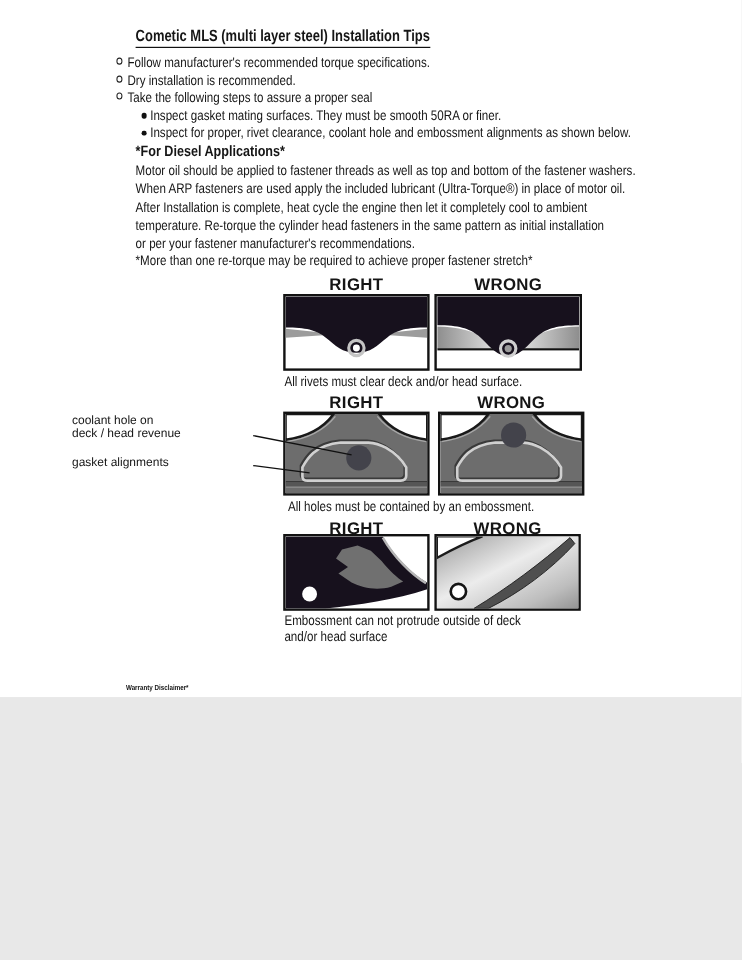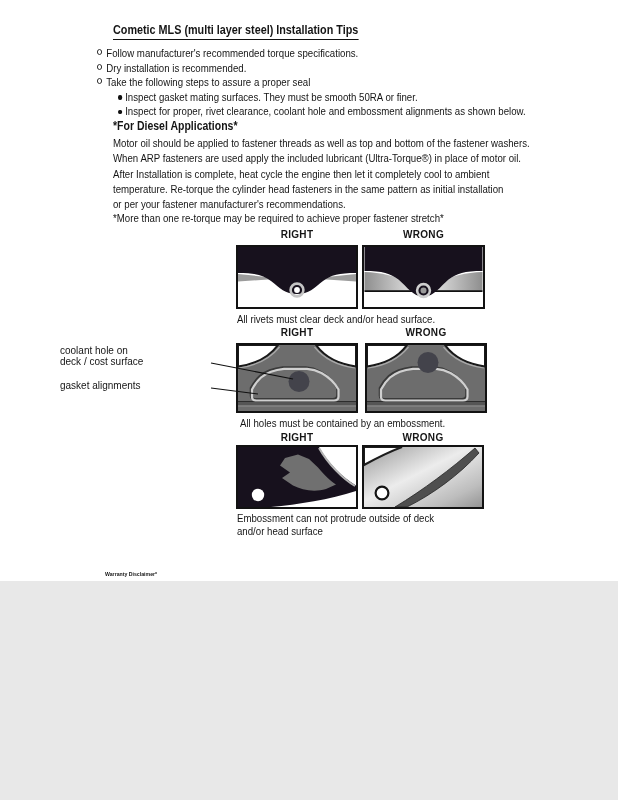--- a/index.html
+++ b/index.html
@@ -19,21 +19,21 @@
   }
   .bullets{left:97px;top:46px;font-size:11.5px;line-height:14.6px;width:620px;}
   .bl{white-space:nowrap;}
   .bl.sub{padding-left:25px;}
   .ob{display:inline-block;width:4px;height:4px;border:1px solid #222;border-radius:50%;
       margin-right:5px;vertical-align:2px;}
   .sb{display:inline-block;width:4.5px;height:4.5px;background:#111;border-radius:50%;
       margin-right:4px;vertical-align:1px;}
   .h2{left:113px;top:119px;font-size:12.5px;font-weight:bold;white-space:nowrap;}
   .para{left:113px;font-size:11.5px;line-height:15px;width:620px;}
-  .hdr{font-size:10px;font-weight:bold;text-align:center;letter-spacing:0.3px;}
+  .hdr{font-size:14px;font-weight:bold;text-align:center;letter-spacing:0.3px;}
   .cap{font-size:11.5px;line-height:12.6px;white-space:nowrap;}
   .dbox{box-sizing:border-box;border:2px solid #121212;background:#fff;}
   .dbox svg{display:block;}
   .lab{font-size:10px;line-height:11.2px;text-align:left;}
   .legal{left:105px;top:570px;width:620px;font-size:6.2px;line-height:7px;}
   .legal .lh{font-weight:bold;margin-bottom:4px;}
   .lpara{margin-bottom:7px;}
   .lpara:last-child{margin-bottom:0;}
   .pageno{left:387px;top:714px;font-size:13px;white-space:nowrap;}
 </style>
@@ -100,21 +100,21 @@
     </svg>
   </div>
 
   <div class="abs cap cx" style="left:237px;top:313px;">All rivets must clear deck and/or head surface.</div>
 
   <div class="abs hdr" style="left:236px;top:327px;width:122px;">RIGHT</div>
   <div class="abs hdr" style="left:365px;top:327px;width:122px;">WRONG</div>
 
   <div class="abs lab" style="left:60px;top:345px;width:152px;">
     <div>coolant hole on</div>
-    <div>deck / cost surface</div>
+    <div>deck / head revenue</div>
   </div>
   <div class="abs lab" style="left:60px;top:380px;width:152px;">
     <div>gasket alignments</div>
   </div>
 
   <div class="abs dbox" style="left:236px;top:343px;width:122px;height:70px;">
     <svg width="118" height="66" viewBox="0 0 118 66">
       <rect width="118" height="66" style="fill:var(--gasket-gray,#6d6d6d)"></rect>
       <rect y="56" width="118" height="1" fill="#2d2d2d"></rect>
       <rect y="57" width="118" height="3.4" fill="#565656"></rect>

